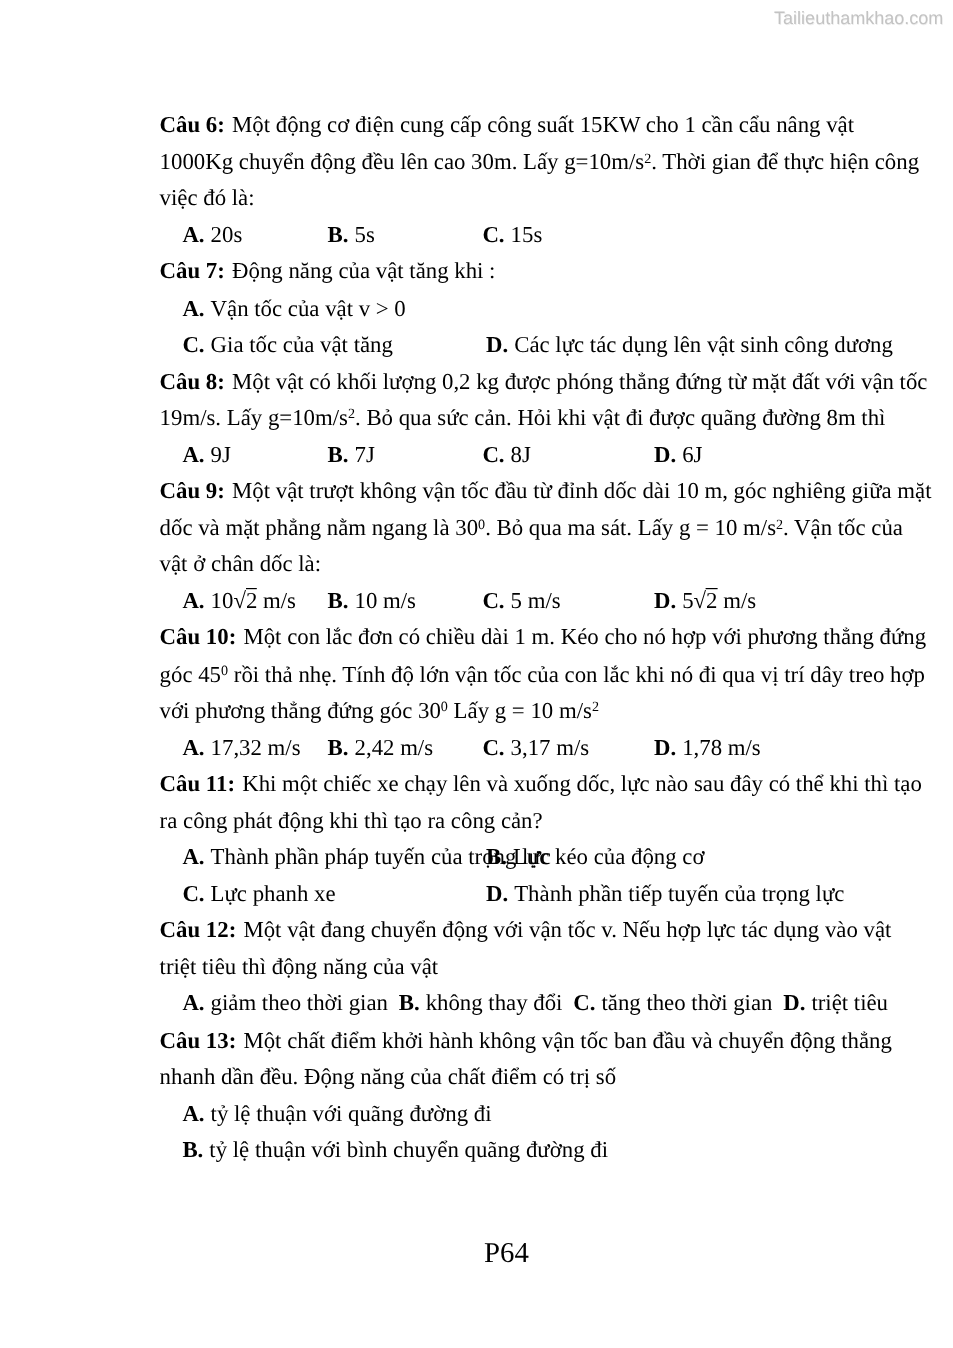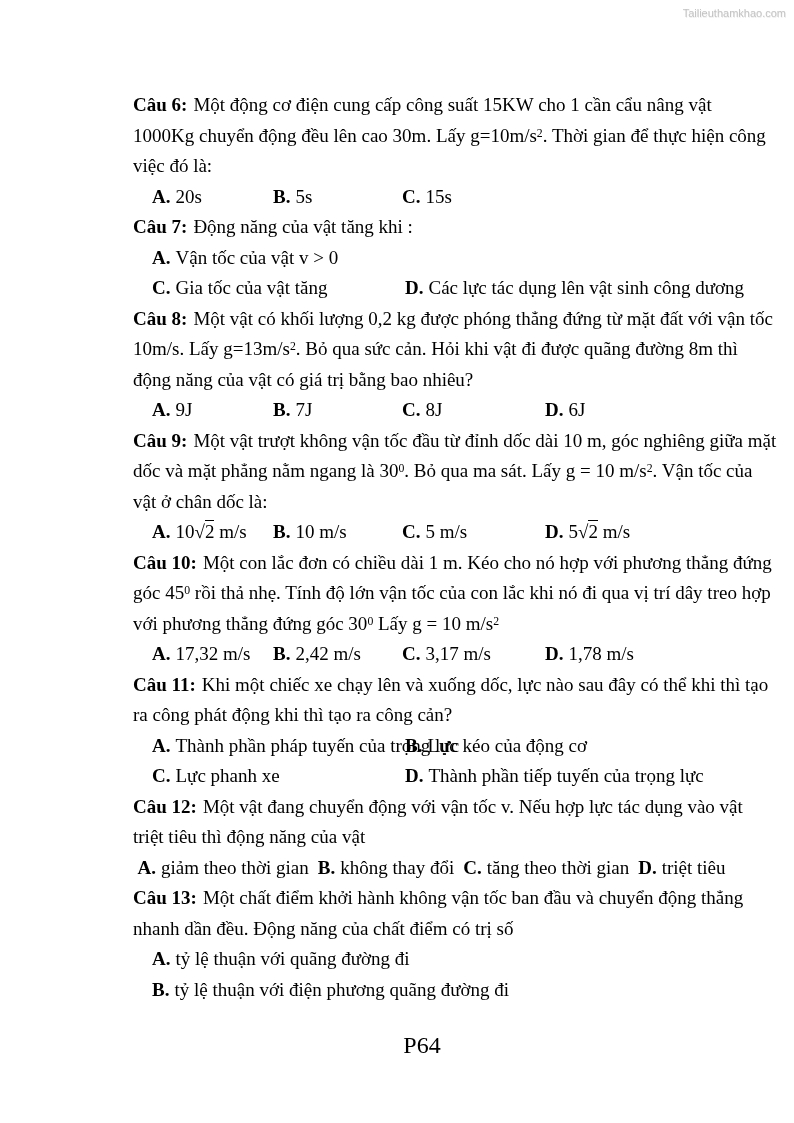--- a/index.html
+++ b/index.html
@@ -8,32 +8,32 @@
     background:#ffffff;
     font-family:"Liberation Serif", serif;
     font-size:19px;
     color:#000;
     position:relative;
     overflow:hidden;
   }
   .watermark {
     position:absolute; top:7px; right:8px;
     font-family:"Liberation Sans", sans-serif;
-    font-size:11px; color:#c3c3c3;
+    font-size:15px; color:#c3c3c3;
     text-shadow:0.5px 0.5px 0 #eeeeee;
   }
   .content { position:absolute; left:133px; top:90px; width:578px; }
   .line { line-height:30.5px; height:30.5px; white-space:nowrap; }
   .ql { font-weight:bold; padding-right:6px;text-align:center; }
   .ol { font-weight:bold; padding-right:5px; }
   .sup { font-size:0.62em; vertical-align:0.45em; line-height:0; }
   .radn { border-top:1.4px solid #000; }
   .row4 { display:grid; grid-template-columns:121px 129px 143px auto; padding-left:19px; }
   .row2 { display:grid; grid-template-columns:253px auto; padding-left:19px; }
-  .rowf { display:flex; gap:9px; padding-left:19px;justify-content:center; }
+  .rowf { display:flex; gap:9px; padding-left:19px; }
   .indent { padding-left:19px; }
   .footer {
     position:absolute; left:133px; top:1032px; width:578px;
     text-align:center; font-size:24px;
   }
 </style>
 </head>
 <body>
 
 <div class="watermark">Tailieuthamkhao.com</div>
@@ -57,22 +57,21 @@
       <span><span class="ol">A.</span><span>Vận tốc của vật v &gt; 0</span></span>
     </div>
     <div class="line row2">
       <span><span class="ol">C.</span><span>Gia tốc của vật tăng</span></span>
       <span><span class="ol">D.</span><span>Các lực tác dụng lên vật sinh công dương</span></span>
     </div>
   </section>
 
   <section>
     <div class="line"><span class="ql">Câu 8:</span><span>Một vật có khối lượng 0,2 kg được phóng thẳng đứng từ mặt đất với vận tốc</span></div>
-    <div class="line"><span>10m/s. Lấy g=13m/s</span><span class="sup">2</span><span>. Bỏ qua sức cản. Hỏi khi vật đi được quãng đường 8m thì</span></div>
-    <div class="line">động năng của vật có giá trị bằng bao nhiêu?</div>
+    <div class="line"><span>19m/s. Lấy g=10m/s</span><span class="sup">2</span><span>. Bỏ qua sức cản. Hỏi khi vật đi được quãng đường 8m thì</span></div>
     <div class="line row4">
       <span><span class="ol">A.</span><span>9J</span></span>
       <span><span class="ol">B.</span><span>7J</span></span>
       <span><span class="ol">C.</span><span>8J</span></span>
       <span><span class="ol">D.</span><span>6J</span></span>
     </div>
   </section>
 
   <section>
     <div class="line"><span class="ql">Câu 9:</span><span>Một vật trượt không vận tốc đầu từ đỉnh dốc dài 10 m, góc nghiêng giữa mặt</span></div>
@@ -119,18 +118,18 @@
       <span><span class="ol">B.</span><span>không thay đổi</span></span>
       <span><span class="ol">C.</span><span>tăng theo thời gian</span></span>
       <span><span class="ol">D.</span><span>triệt tiêu</span></span>
     </div>
   </section>
 
   <section>
     <div class="line"><span class="ql">Câu 13:</span><span>Một chất điểm khởi hành không vận tốc ban đầu và chuyển động thẳng</span></div>
     <div class="line">nhanh dần đều. Động năng của chất điểm có trị số</div>
     <div class="line indent"><span class="ol">A.</span><span>tỷ lệ thuận với quãng đường đi</span></div>
-    <div class="line indent"><span class="ol">B.</span><span>tỷ lệ thuận với điện phương quãng đường đi</span></div>
+    <div class="line indent"><span class="ol">B.</span><span>tỷ lệ thuận với bình chuyển quãng đường đi</span></div>
   </section>
 
 </div>
 
 <div class="footer">P64</div>
 
 </body></html>

